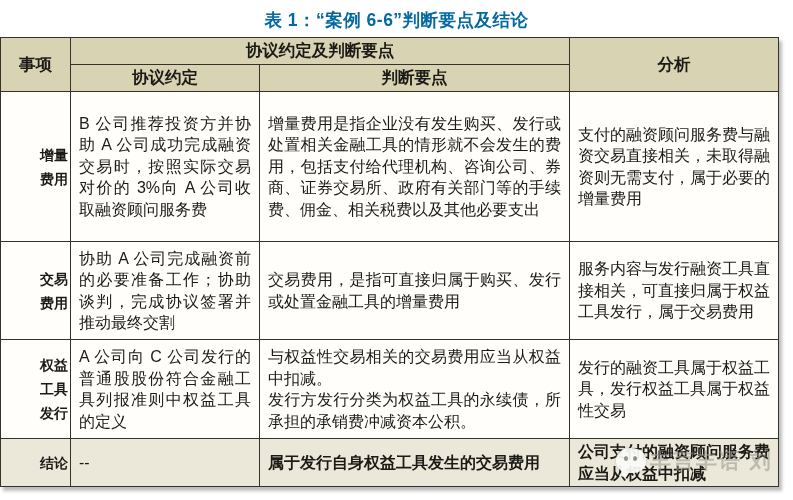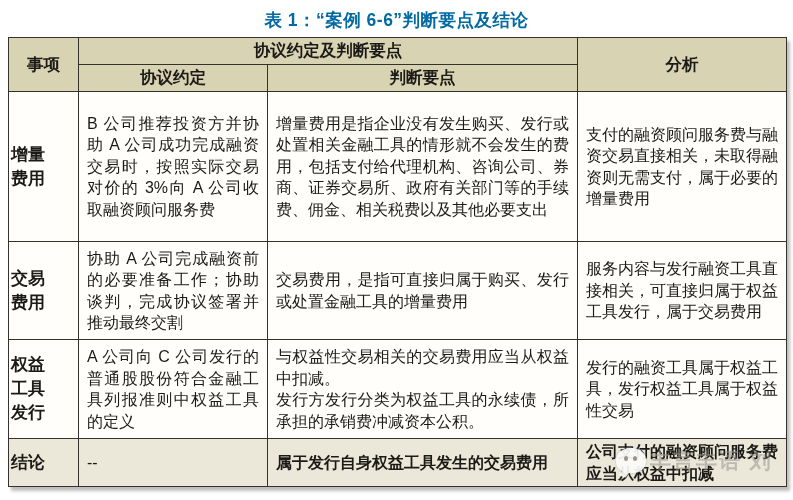--- a/index.html
+++ b/index.html
@@ -17,21 +17,21 @@
     text-align: center;
     padding-top: 8px;
     font-size: 17.5px;
     font-weight: bold;
     letter-spacing: 0.5px;
     color: #0369a1;
   }
 
   table.case-table {
     position: absolute;
-    left: 8px; top: 37px;
+    left: 0; top: 37px;
     width: 778px;
     border-collapse: collapse;
     table-layout: fixed;
     background: #fffefa;
     box-shadow: 3px 4px 3px rgba(110,110,110,0.45);
   }
   table.case-table col.c1 { width: 70px; }
   table.case-table col.c2 { width: 189px; }
   table.case-table col.c3 { width: 310px; }
   table.case-table col.c4 { width: 209px; }
@@ -51,23 +51,23 @@
   .case-table tr.hdr1 { height: 25px; }
   .case-table tr.hdr2 { height: 26px; }
 
   .case-table td {
     font-size: 16px;
     line-height: 21.5px;
     padding: 2px 8px;
     text-align: justify;
   }
   td.label-cell {
-    font-size: 17px;
+    font-size: 14px;
     font-weight: bold;
-    text-align: left;
+    text-align: right;
     line-height: 24px;
     padding: 2px 2px;
   }
   tr.r1 { height: 150px; }
   tr.r2 { height: 98px; }
   tr.r3 { height: 99px; padding-left: 8px; }
   tr.r4 { height: 40px; }
   tr.conclusion td { background: #ece8d9; }
   tr.conclusion td.bold-cell { font-weight: bold; }
 

